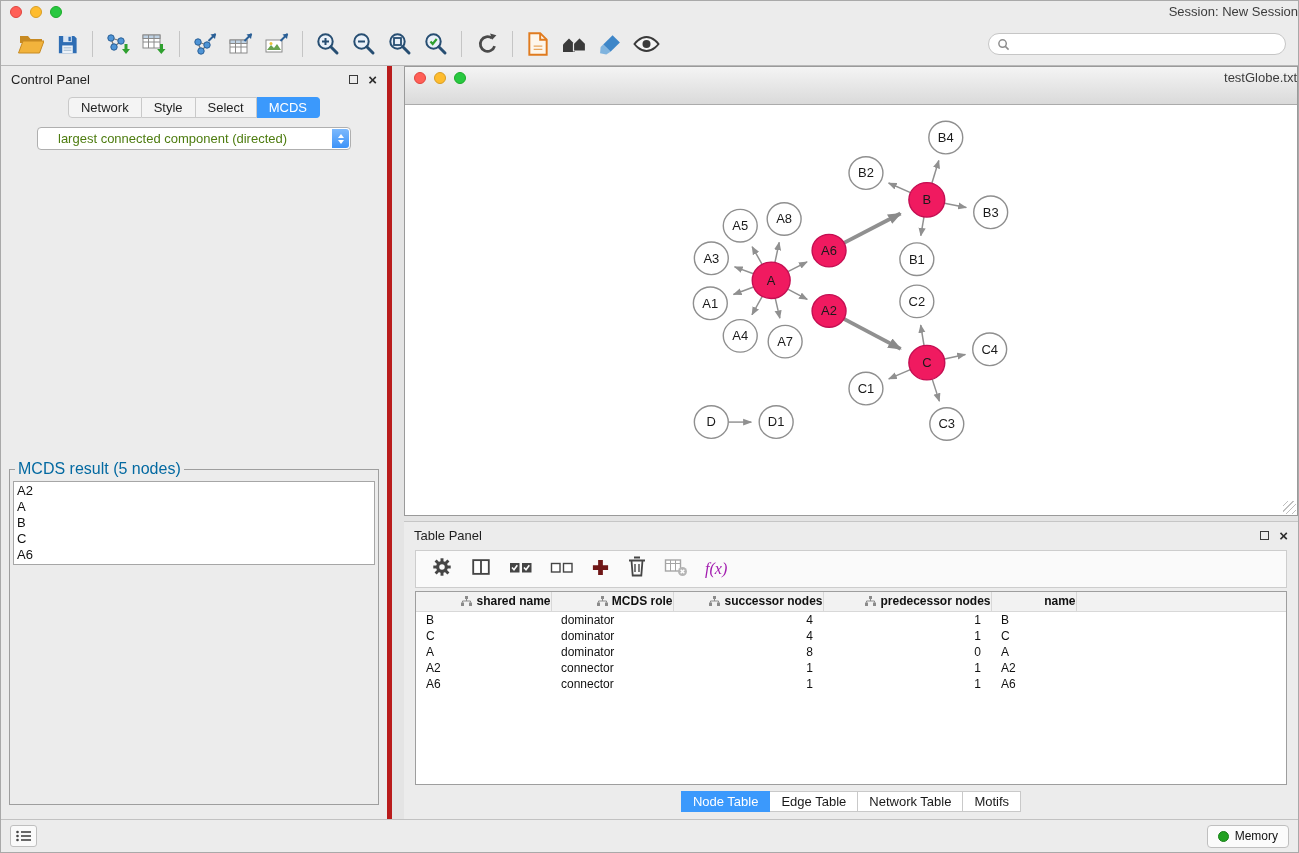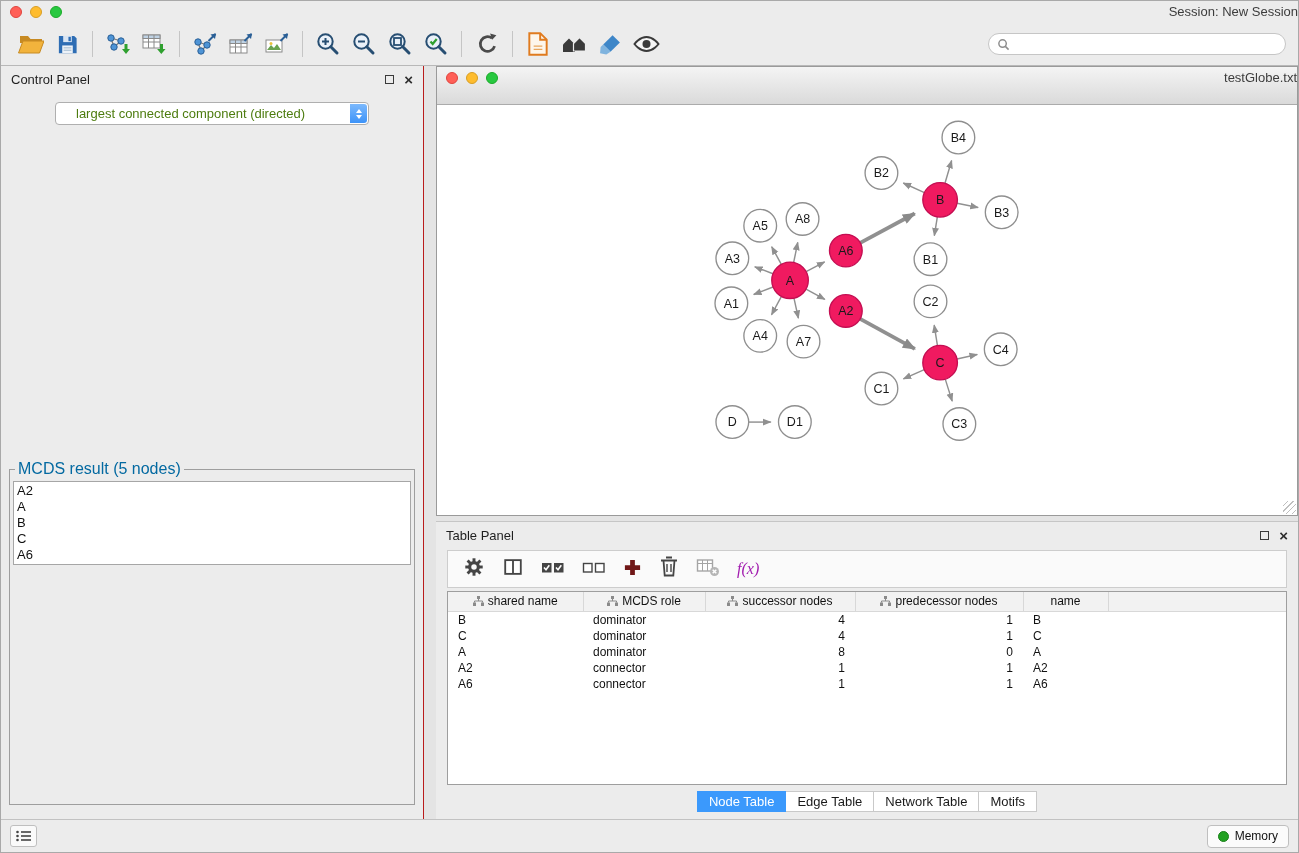--- a/index.html
+++ b/index.html
@@ -12,21 +12,21 @@
 .tl.red{background:#FF5F57;border:1px solid #E0443E}
 .tl.yellow{background:#FEBC2E;border:1px solid #D89E24}
 .tl.green{background:#28C840;border:1px solid #1AAB29}
 .win-title{text-align:right;font-size:13px;line-height:22px;color:#3c3c3c}
 .toolbar{height:43px;display:flex;align-items:center;padding:0 12px;border-bottom:1px solid #B8B8B8;background:#ECECEC;flex:0 0 auto}
 .tb-btn{width:36px;height:34px;display:flex;align-items:center;justify-content:center;flex:0 0 auto}
 .tb-sep{width:1px;height:26px;background:#C5C5C5;margin:0 7px;flex:0 0 auto}
 .search-box{margin-left:auto;width:298px;height:22px;background:#fff;border:1px solid #C6C6C6;border-radius:12px;display:flex;align-items:center;padding:0 8px;gap:5px}
 .search-box input{border:none;outline:none;flex:1;font-size:12px;font-family:inherit;background:transparent}
 .main{flex:1;display:flex;min-height:0;background:#E4E4E4}
-.control-panel{width:423px;flex:0 0 auto;display:flex;flex-direction:column;background:#ECECEC;border-right:1px solid #b91c1c}
+.control-panel{width:391px;flex:0 0 auto;display:flex;flex-direction:column;background:#ECECEC;border-right:5px solid #b91c1c}
 .panel-header{height:27px;display:flex;align-items:center;padding:0 10px;font-size:13px;color:#1f1f1f;flex:0 0 auto}
 .win-btns{margin-left:auto;display:flex;align-items:center;gap:10px}
 .float-btn{width:9px;height:9px;border:1.5px solid #3a3a3a;display:inline-block}
 .close-btn{font-size:15px;font-weight:bold;color:#2e2e2e;line-height:1}
 .cp-tabs{display:flex;justify-content:center;margin-top:4px}
 .cp-tab{font-size:13px;padding:2px 12px;color:#1f1f1f;background:#F4F4F4;border:1px solid #C9C9C9;border-left:none}
 .cp-tab:first-child{border-left:1px solid #C9C9C9;border-radius:4px 0 0 4px}
 .cp-tab:last-child{border-radius:0 4px 4px 0}
 .cp-tab.active{background:#3B99FC;border-color:#3B99FC;color:#fff}
 .opt-label{text-align:center;font-size:13px;margin-top:24px;color:#111}
@@ -46,21 +46,21 @@
 .net-titlebar .traffic{top:5px}
 .net-content{flex:1;position:relative;min-height:0;background:#fff}
 .net-content svg{position:absolute;left:0;top:0;width:100%;height:100%}
 .resize-grip{position:absolute;right:1px;bottom:1px;width:13px;height:13px;background:repeating-linear-gradient(135deg,transparent 0 3px,#BFBFBF 3px 4px)}
 .splitter-h{height:5px;background:#E4E4E4;flex:0 0 auto}
 .table-panel{flex:1;background:#ECECEC;display:flex;flex-direction:column;min-height:0;border-top:1px solid #C6C6C6}
 .tp-toolbar{height:38px;margin:1px 11px 3px;border:1px solid #CDCDCD;background:#FAFAFA;display:flex;align-items:center;gap:17px;padding:0 15px;flex:0 0 auto}
 .fx-label{font-family:Liberation Serif, serif;font-style:italic;font-size:16px;color:#a21caf}
 .tp-tablewrap{margin:0 11px;border:1px solid #9E9E9E;background:#fff;flex:1;min-height:0;overflow:hidden}
 table{width:100%;border-collapse:collapse;font-size:12px;color:#111;table-layout:fixed}
-thead th{background:#F2F2F2;border:1px solid #D8D8D8;border-top:none;height:19px;font-weight:normal;font-size:12px;text-align:center;overflow:hidden;white-space:nowrap}
+thead th{background:#F2F2F2;border:1px solid #D8D8D8;border-top:none;height:19px;font-weight:bold;font-size:12px;text-align:right;overflow:hidden;white-space:nowrap}
 thead th:first-child{border-left:none}
 thead th:last-child{border-right:none}
 .col-icon{display:inline-block;vertical-align:-1px;margin-right:4px}
 td{height:16px;line-height:16px;padding:0 10px;white-space:nowrap;overflow:hidden}
 td.al-left{text-align:left}
 td.al-right{text-align:right}
 .tp-tabs{display:flex;justify-content:center;padding:6px 0 7px;flex:0 0 auto}
 .tp-tab{font-size:13px;padding:2px 11px;background:#fff;border:1px solid #C9C9C9;border-left:none;color:#1a1a1a}
 .tp-tab:first-child{border-left:1px solid #C9C9C9}
 .tp-tab.active{background:#3B99FC;color:#fff;border-color:#3B99FC}
@@ -233,20 +233,26 @@
 
   <div class="main">
 
     <div class="control-panel">
       <div class="panel-header">
         <span>Control Panel</span>
         <span class="win-btns">
           <span class="float-btn"></span>
           <span class="close-btn">×</span>
         </span>
+      </div>
+      <div class="cp-tabs">
+        <div class="cp-tab">Network</div>
+        <div class="cp-tab">Style</div>
+        <div class="cp-tab">Select</div>
+        <div class="cp-tab active">MCDS</div>
       </div>
       <div class="dropdown">
         <span>largest connected component (directed)</span>
         <span class="dd-stepper">
             <span class="dd-up"></span>
             <span class="dd-down"></span>
           </span>
       </div>
       <fieldset class="result-fieldset">
         <legend>MCDS result (5 nodes)</legend>

